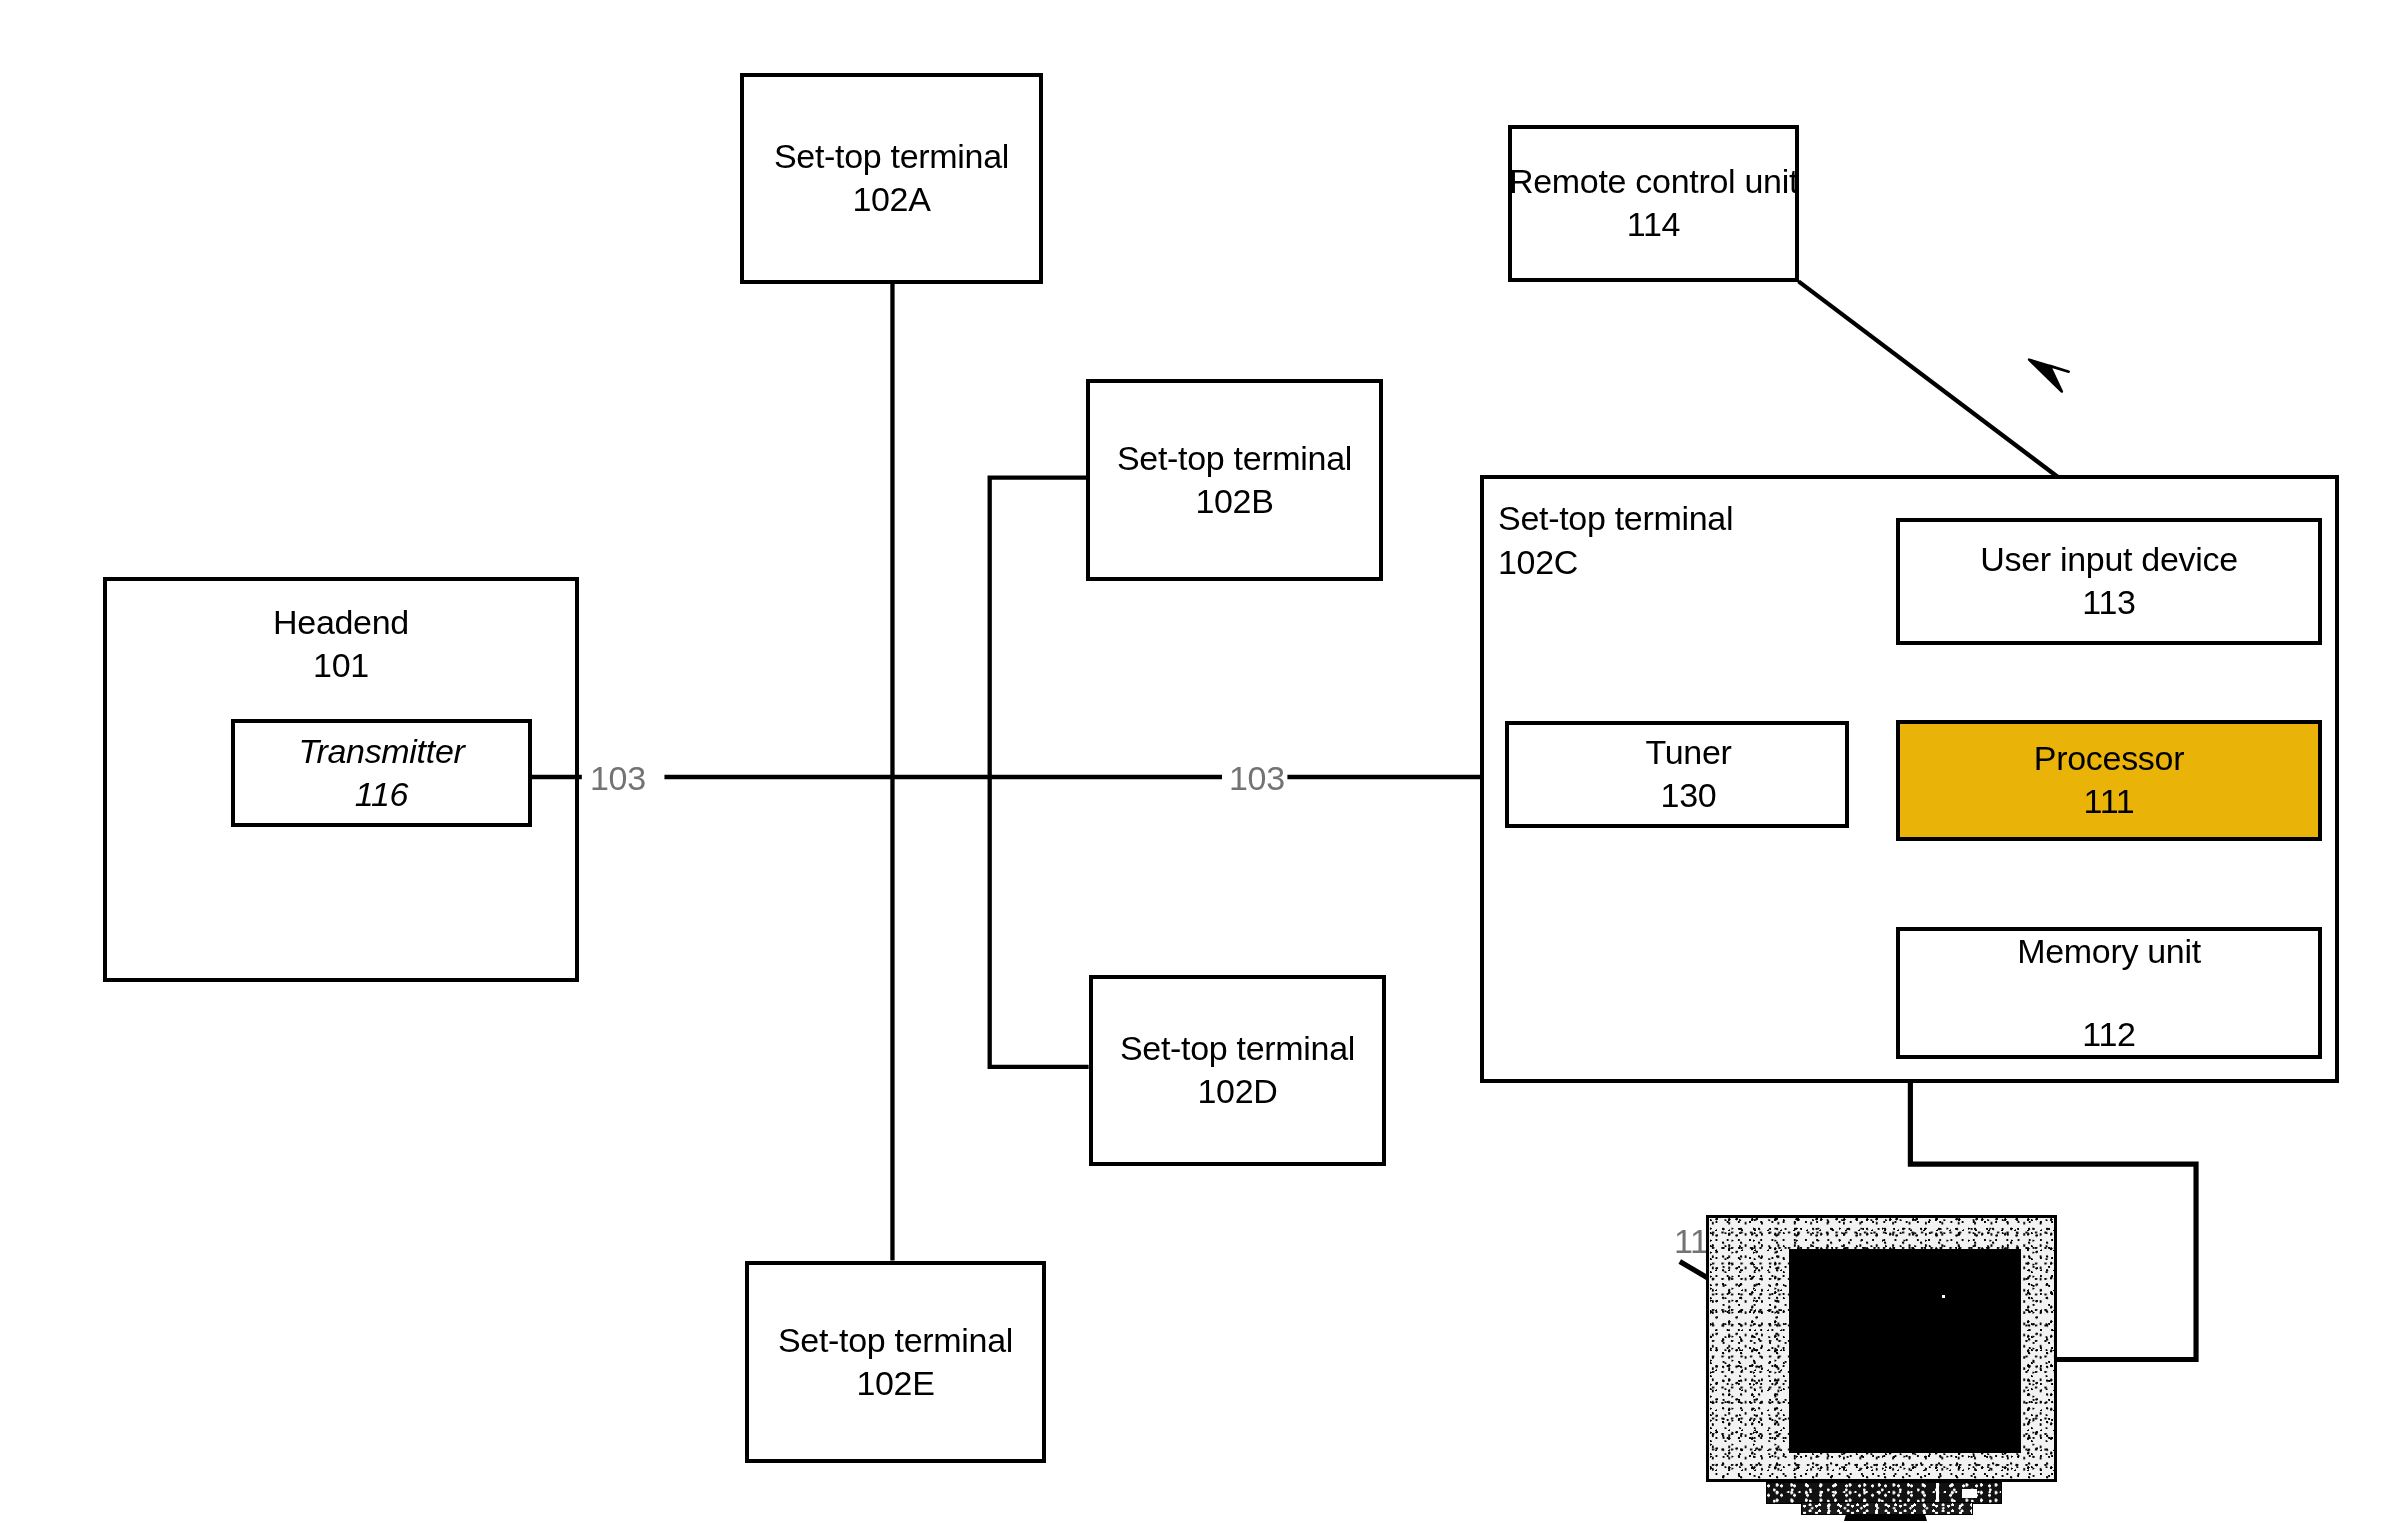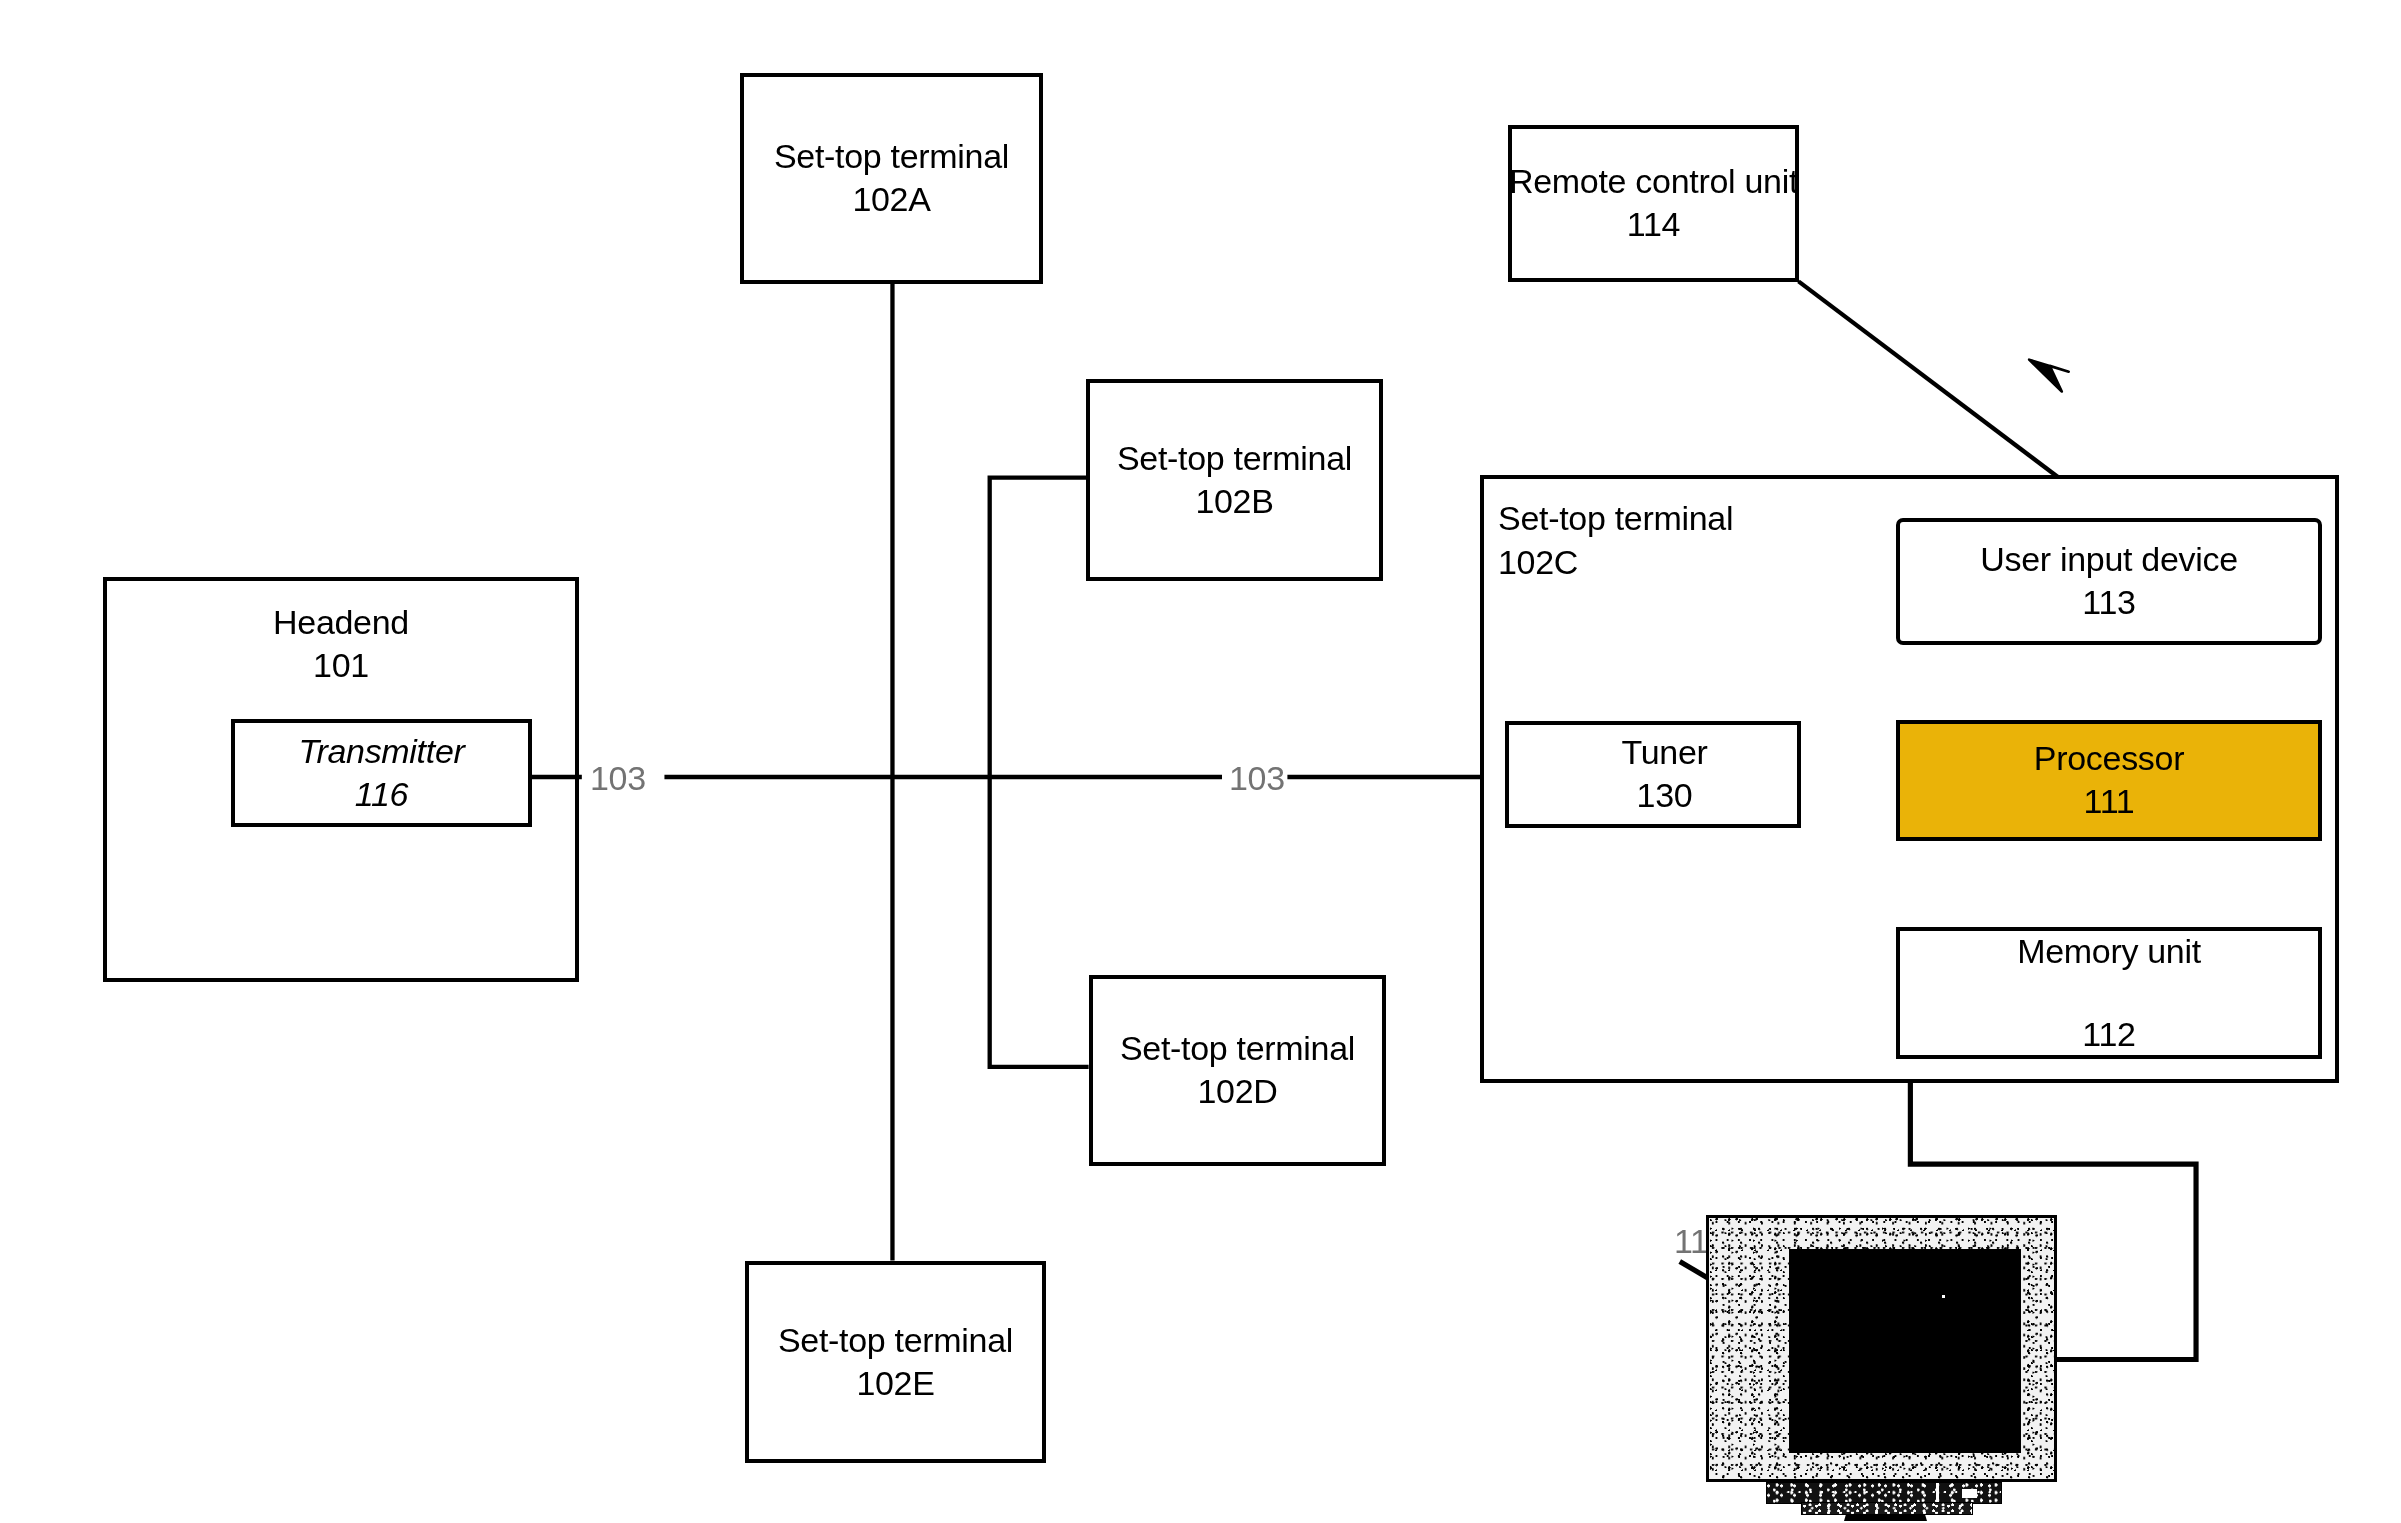--- a/index.html
+++ b/index.html
@@ -247,26 +247,26 @@
     <div class="node-label num">114</div>
   </div>
 
   <div class="node-box" id="box-stt-c" style="left:1480px; top:475px; width:859px; height:608px; background:#ffffff;">
   </div>
   <div class="corner-label" id="label-stt-c" style="left:1498px; top:496px;">
     <div>Set-top terminal</div>
     <div>102C</div>
   </div>
 
-  <div class="node-box centered" id="box-tuner" style="left:1505px; top:721px; width:296px; height:107px; background:#ffffff;padding-left:23px;">
+  <div class="node-box centered" id="box-tuner" style="left:1505px; top:721px; width:344px; height:107px; background:#ffffff;padding-left:23px;">
     <div class="node-label">Tuner</div>
     <div class="node-label num">130</div>
   </div>
 
-  <div class="node-box centered" id="box-user-input" style="left:1896px; top:518px; width:426px; height:127px; background:#ffffff;border-radius:7px;">
+  <div class="node-box centered" id="box-user-input" style="left:1896px; top:518px; width:426px; height:127px; background:#ffffff;">
     <div class="node-label">User input device</div>
     <div class="node-label num">113</div>
   </div>
 
   <div class="node-box centered" id="box-processor" style="left:1896px; top:720px; width:426px; height:121px; background:#eab308;">
     <div class="node-label">Processor</div>
     <div class="node-label num">111</div>
   </div>
 
   <div class="node-box centered" id="box-memory" style="left:1896px; top:927px; width:426px; height:132px; background:#ffffff;justify-content:space-between;">

